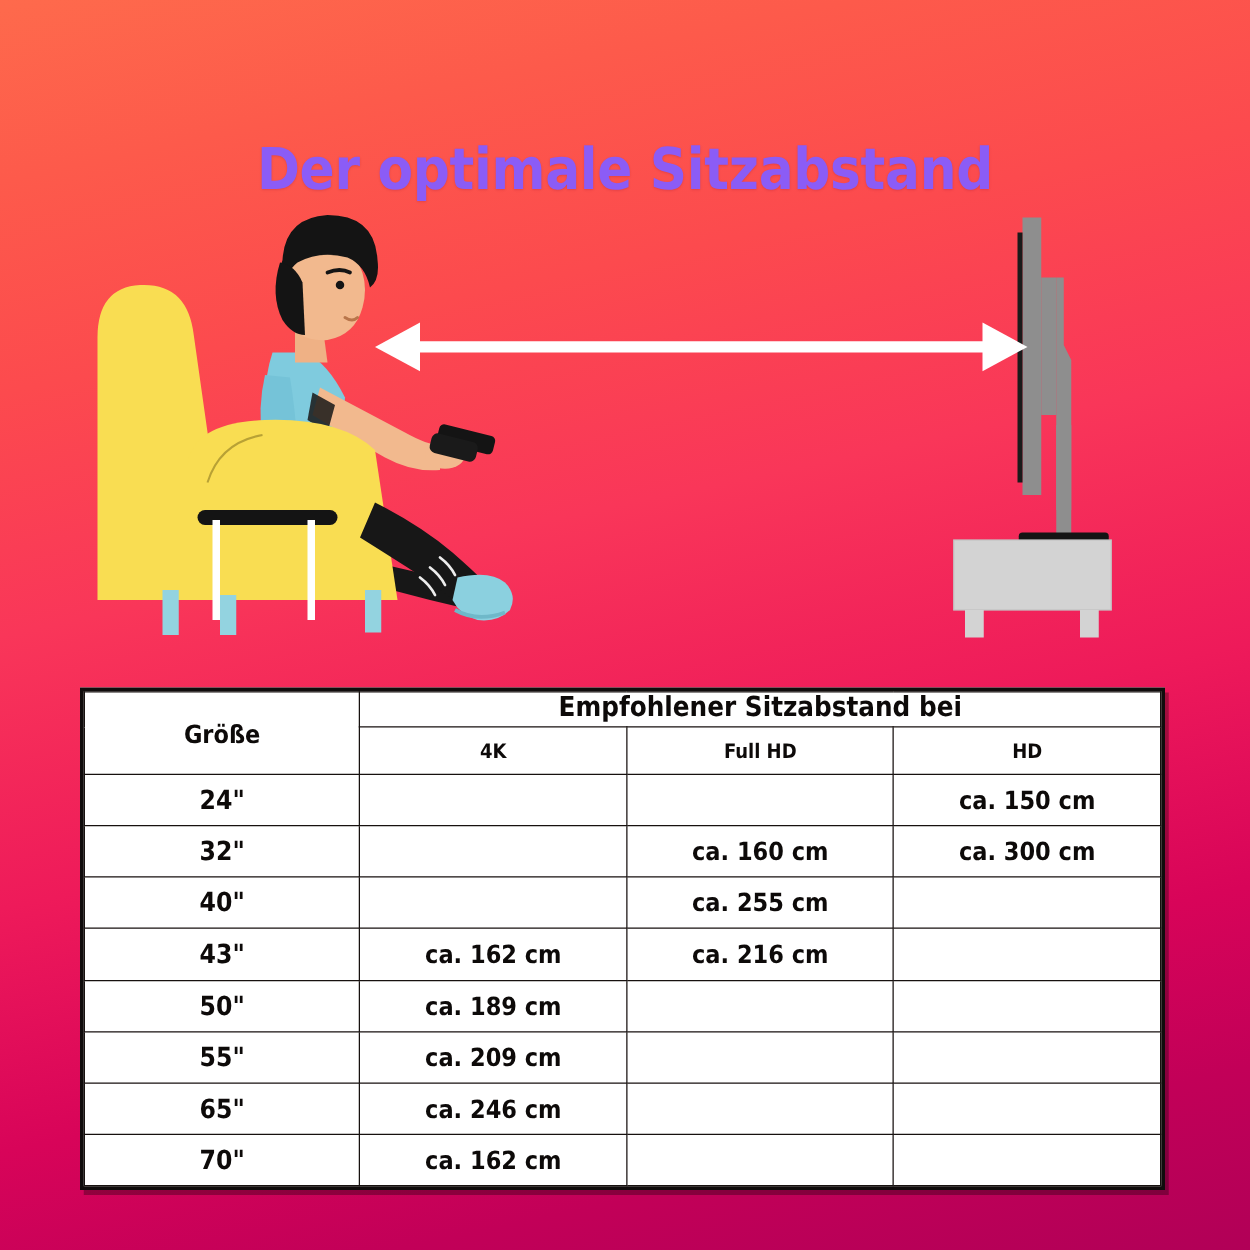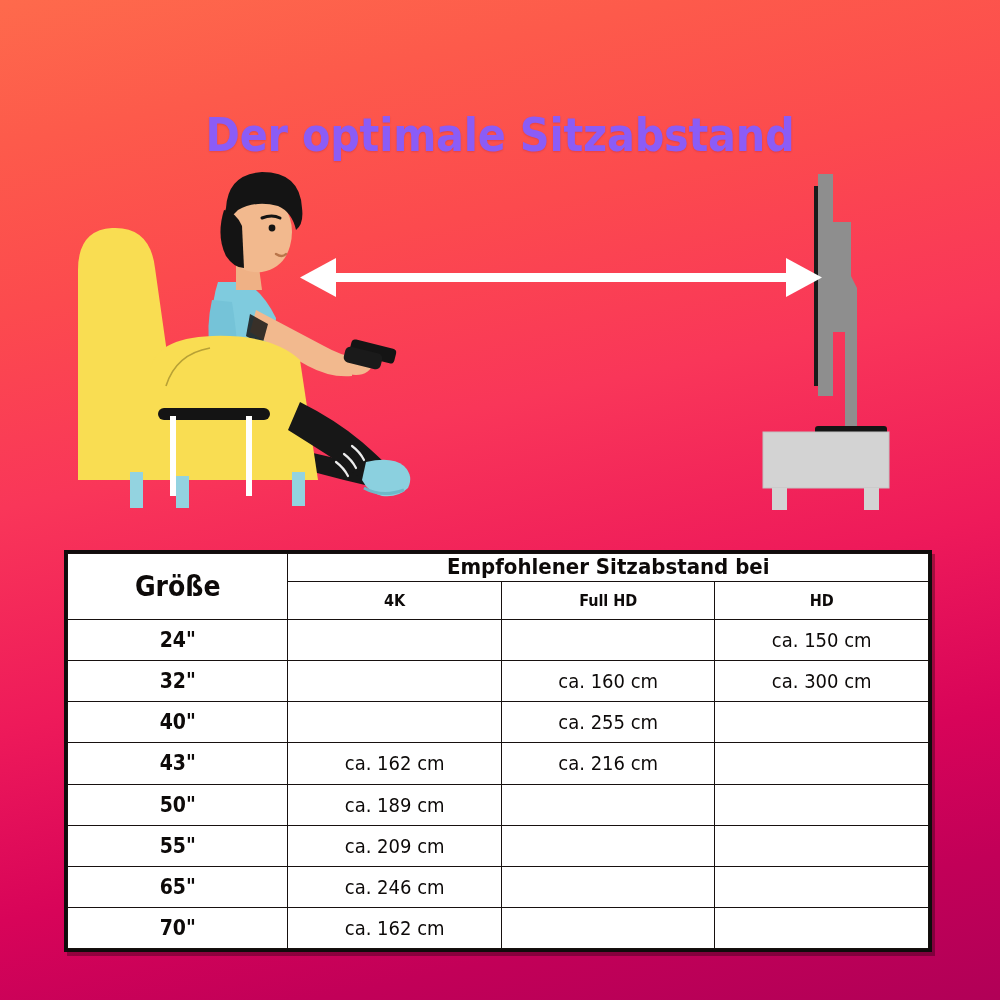--- a/index.html
+++ b/index.html
@@ -73,21 +73,21 @@
   }
   table#distance-table th,
   table#distance-table td {
     border: 1px solid #17110F;
     text-align: center;
     vertical-align: middle;
     color: #0D0A09;
   }
   th.hdr-size {
     width: 25.6%;
-    font-size: 28px;
+    font-size: 20px;
     font-weight: 700;
     font-stretch: condensed;
   }
   th.hdr-group {
     font-size: 22px;
     font-weight: 700;
     font-stretch: condensed;
     border-bottom: 1px solid #17110F;
     padding-bottom: 2px;
   }
@@ -102,21 +102,21 @@
   th.col-hd  { width: 24.8%; }
 
   tbody tr { height: 39px; }
   td.size-cell {
     font-size: 21px;
     font-weight: 700;
     font-stretch: condensed;
   }
   td.val-cell {
     font-size: 20px;
-    font-weight: 400;
+    font-weight: 700;
     font-stretch: condensed;
   }
 </style>
 </head>
 <body>
 
 <div id="poster-title">Der optimale Sitzabstand</div>
 
 <div id="illustration">
   <svg width="1000" height="370" viewBox="0 0 1000 370" xmlns="http://www.w3.org/2000/svg">

